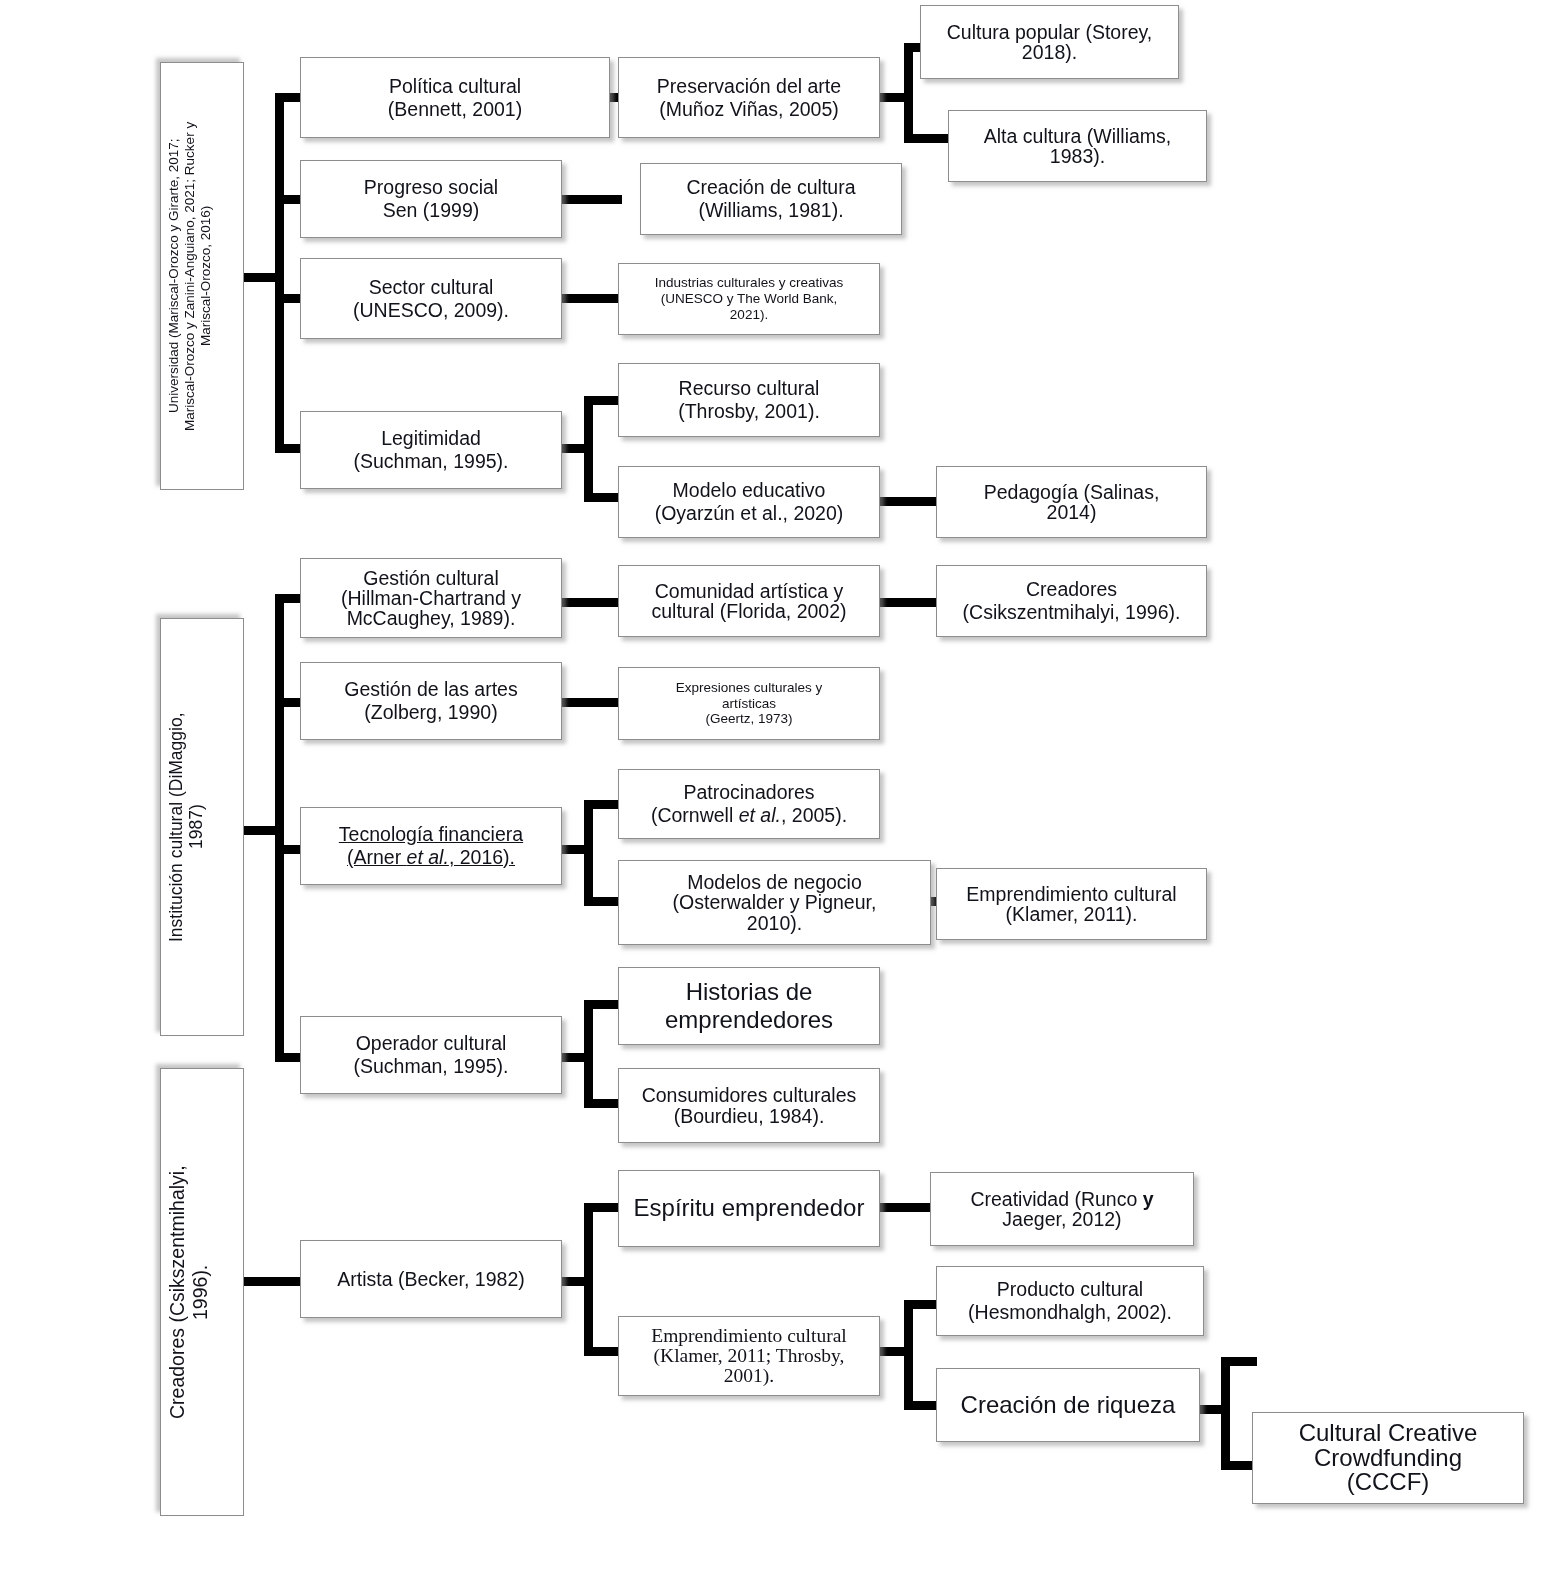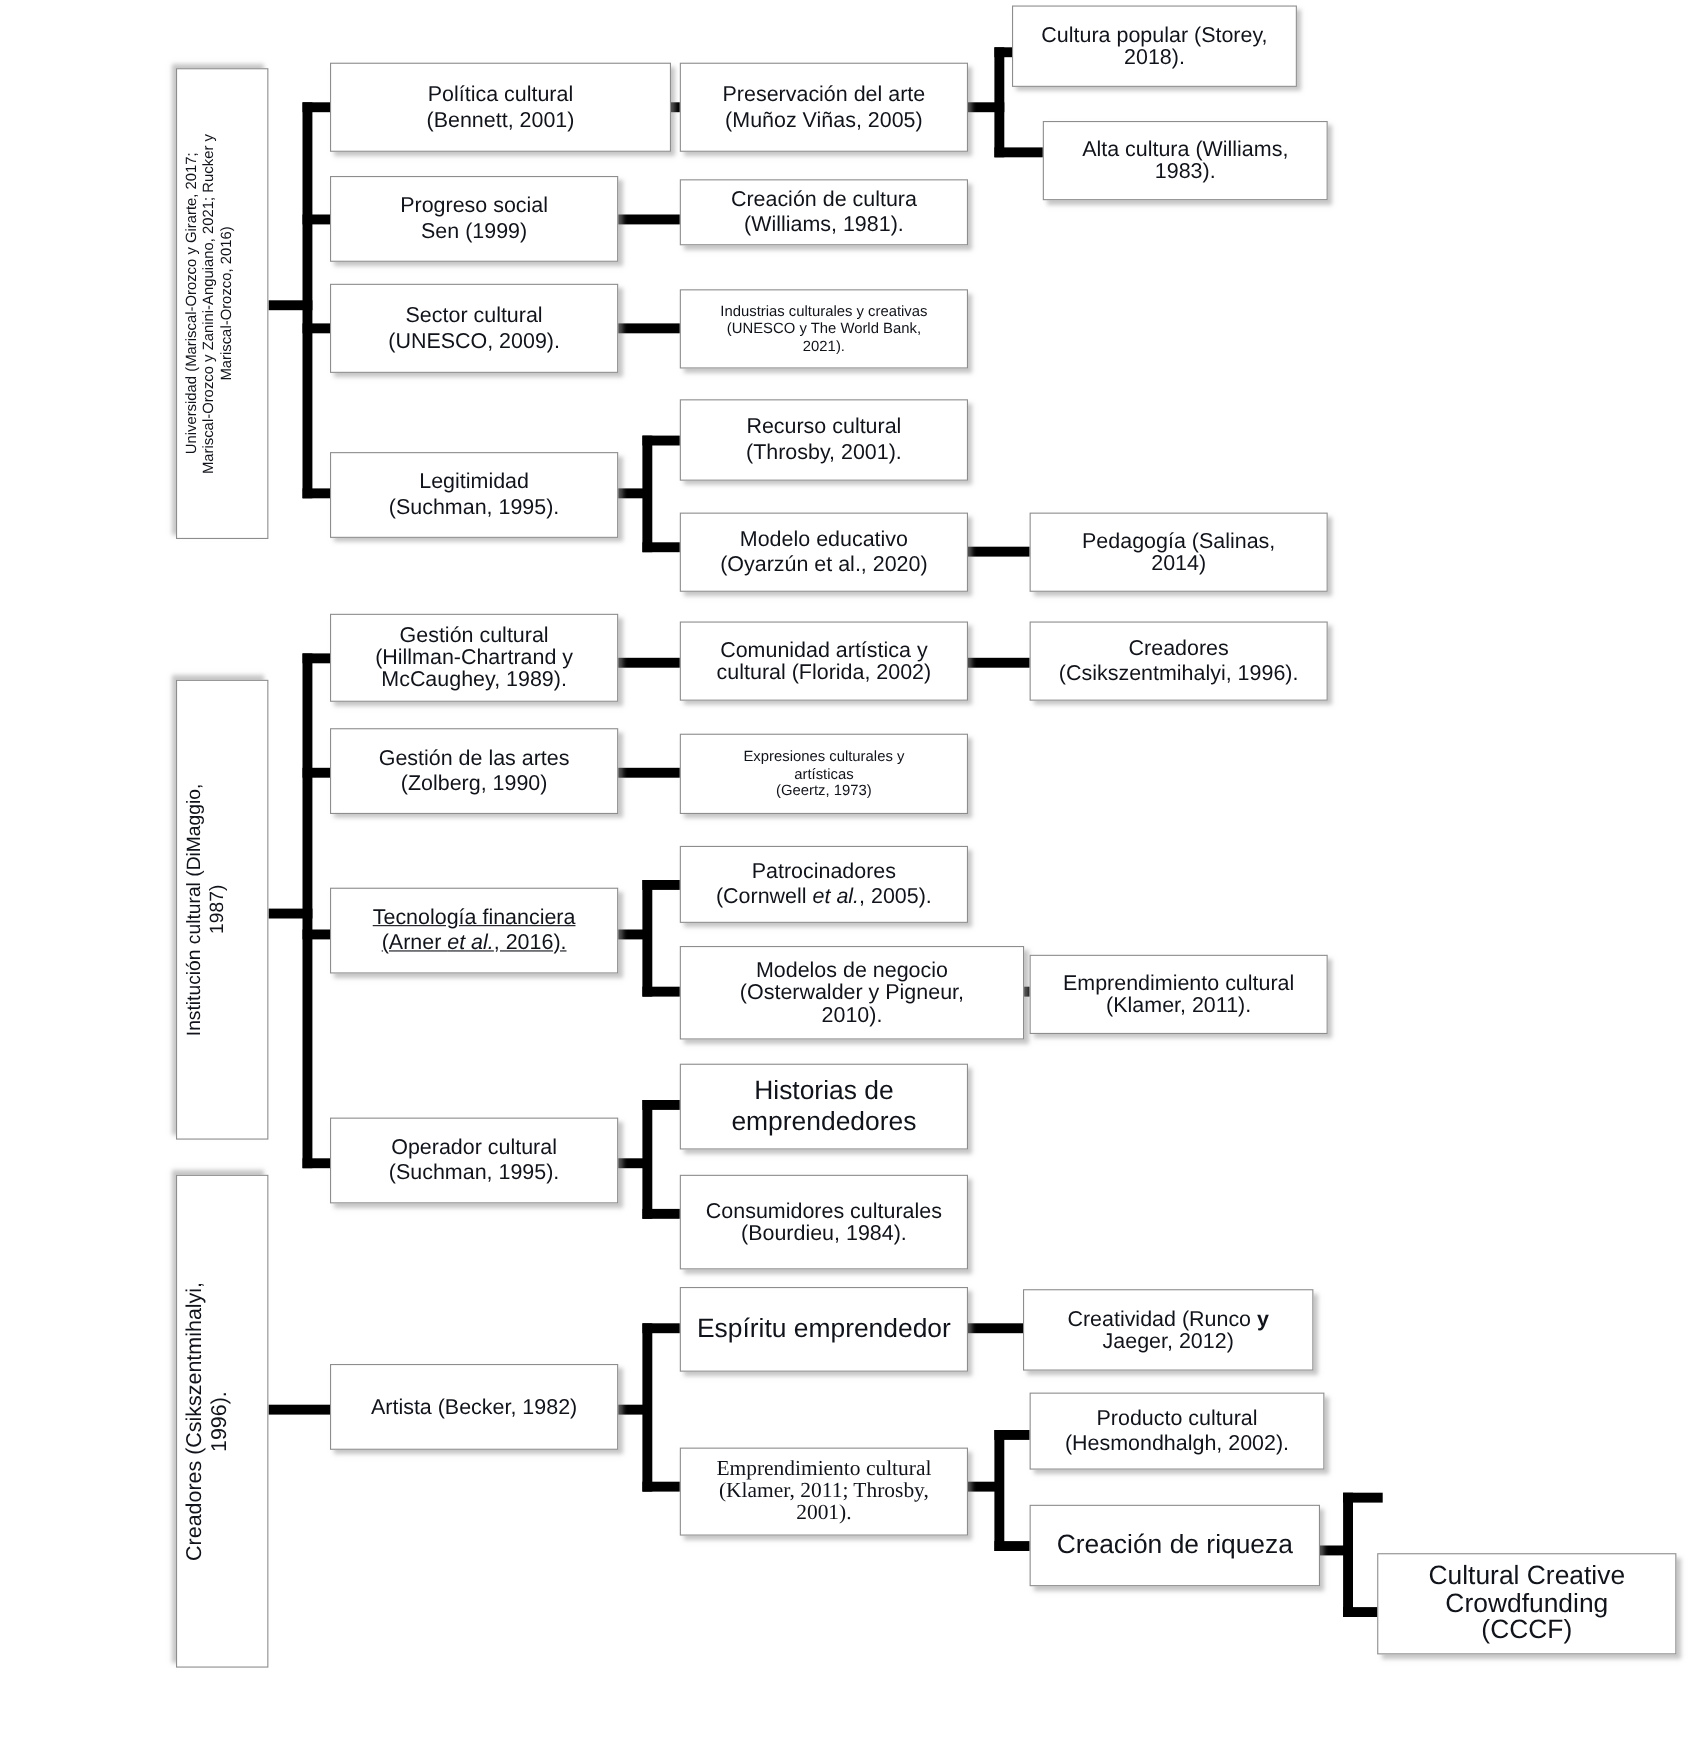--- a/index.html
+++ b/index.html
@@ -161,21 +161,21 @@
   </div>
 
   <div class="node fs19" style="left:300px;top:1240px;width:262px;height:78px;">
     <span class="txt">Artista (Becker, 1982)</span>
   </div>
 
   <div class="node fs19" style="left:618px;top:57px;width:262px;height:81px;">
     <span class="txt">Preservación del arte<br>(Muñoz Viñas, 2005)</span>
   </div>
 
-  <div class="node fs19" style="left:618px;top:163px;width:262px;height:60px;">
+  <div class="node fs19" style="left:640px;top:163px;width:262px;height:72px;">
     <span class="txt">Creación de cultura<br>(Williams, 1981).</span>
   </div>
 
   <div class="node fs13" style="left:618px;top:263px;width:262px;height:72px;">
     <span class="txt">Industrias culturales  y  creativas<br>(UNESCO y The World Bank,<br>2021).</span>
   </div>
 
   <div class="node fs19" style="left:618px;top:363px;width:262px;height:74px;">
     <span class="txt">Recurso cultural<br>(Throsby, 2001).</span>
   </div>
@@ -197,21 +197,21 @@
   </div>
 
   <div class="node fs19 tight" style="left:618px;top:860px;width:313px;height:85px;">
     <span class="txt">Modelos de negocio<br>(Osterwalder y Pigneur,<br>2010).</span>
   </div>
 
   <div class="node fs23" style="left:618px;top:967px;width:262px;height:78px;">
     <span class="txt">Historias de<br>emprendedores</span>
   </div>
 
-  <div class="node fs19 tight" style="left:618px;top:1068px;width:262px;height:86px;">
+  <div class="node fs19 tight" style="left:618px;top:1068px;width:262px;height:75px;">
     <span class="txt">Consumidores culturales<br>(Bourdieu, 1984).</span>
   </div>
 
   <div class="node fs23" style="left:618px;top:1170px;width:262px;height:77px;">
     <span class="txt">Espíritu emprendedor</span>
   </div>
 
   <div class="node fs19 serif tight" style="left:618px;top:1316px;width:262px;height:80px;">
     <span class="txt">Emprendimiento cultural<br>(Klamer, 2011; Throsby,<br>2001).</span>
   </div>

